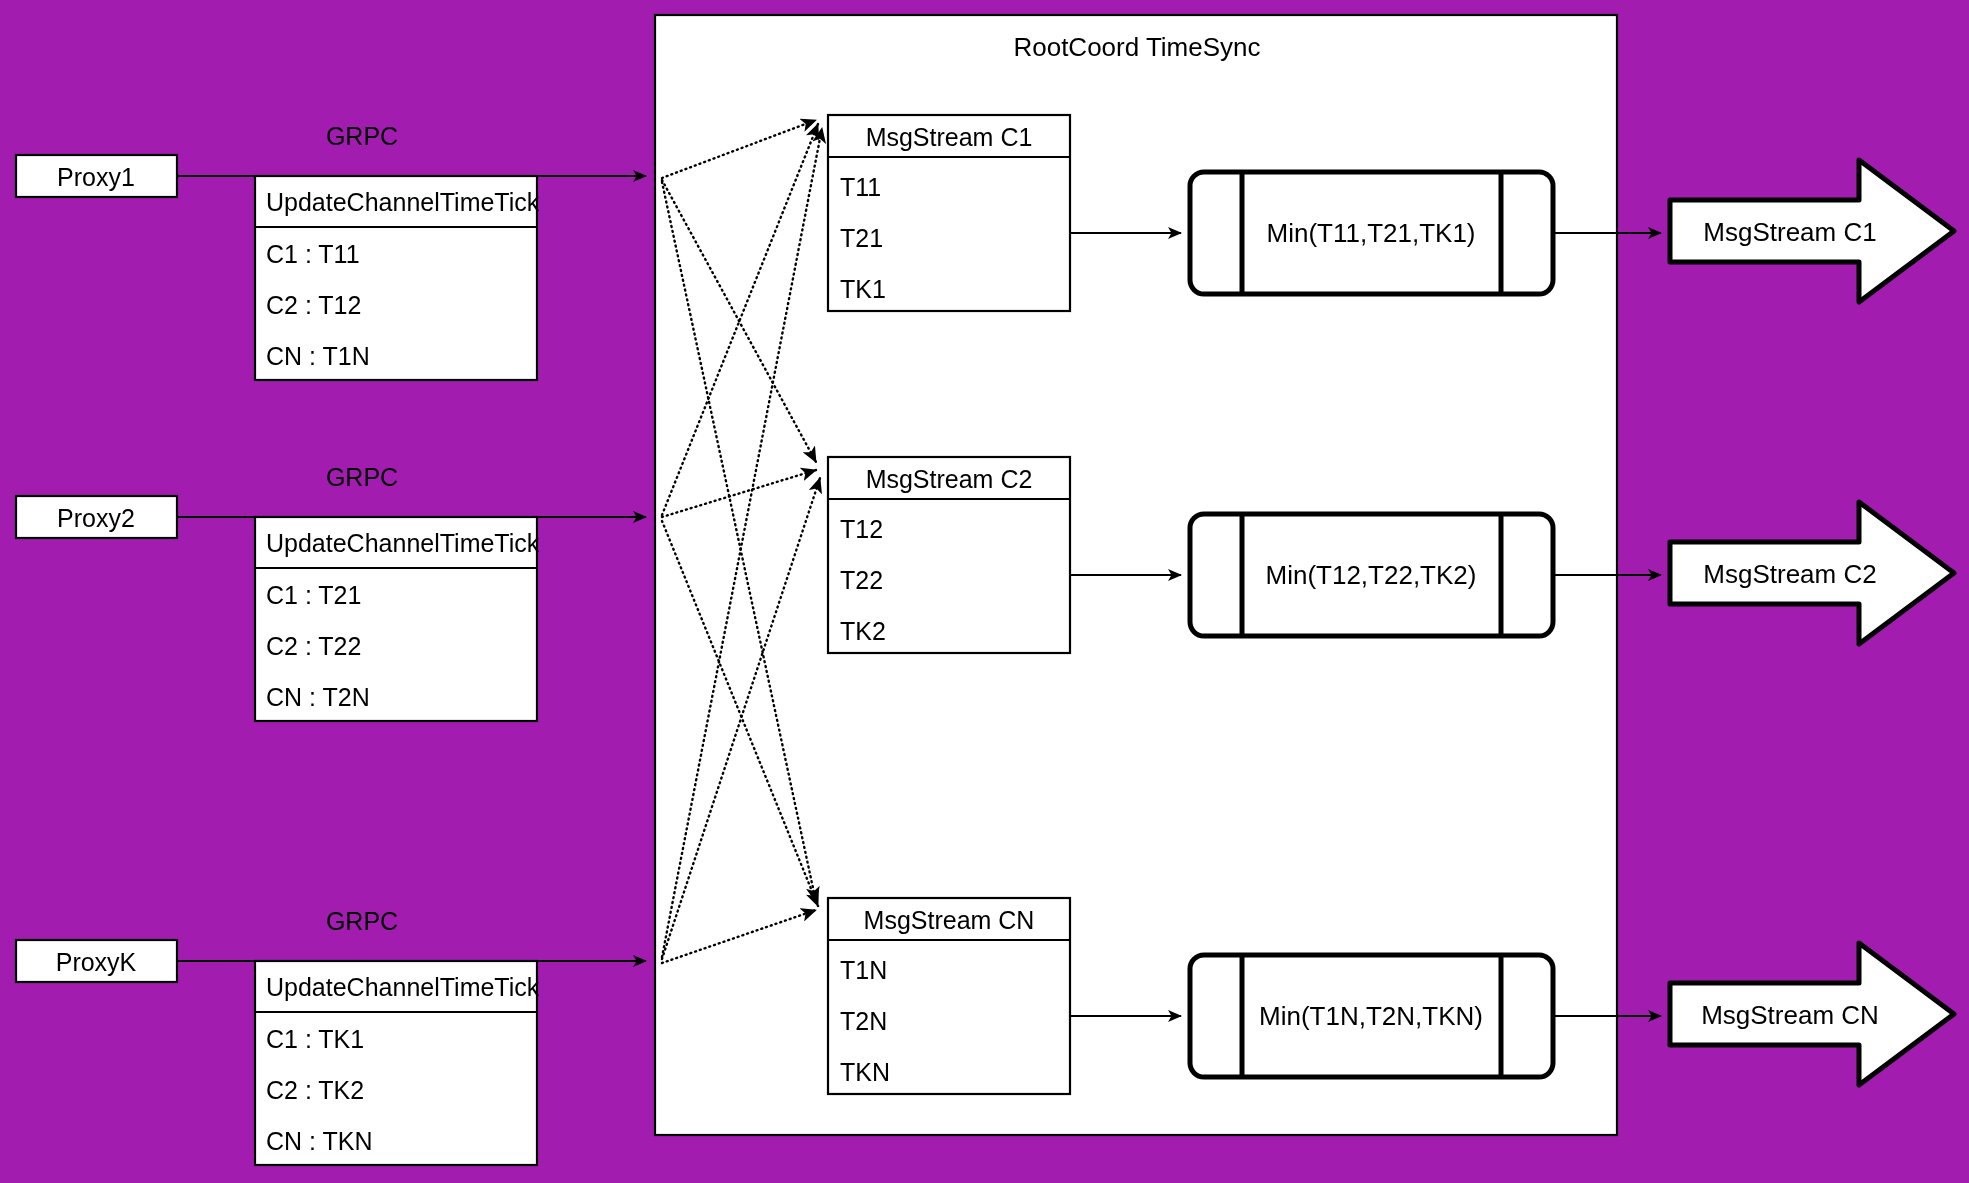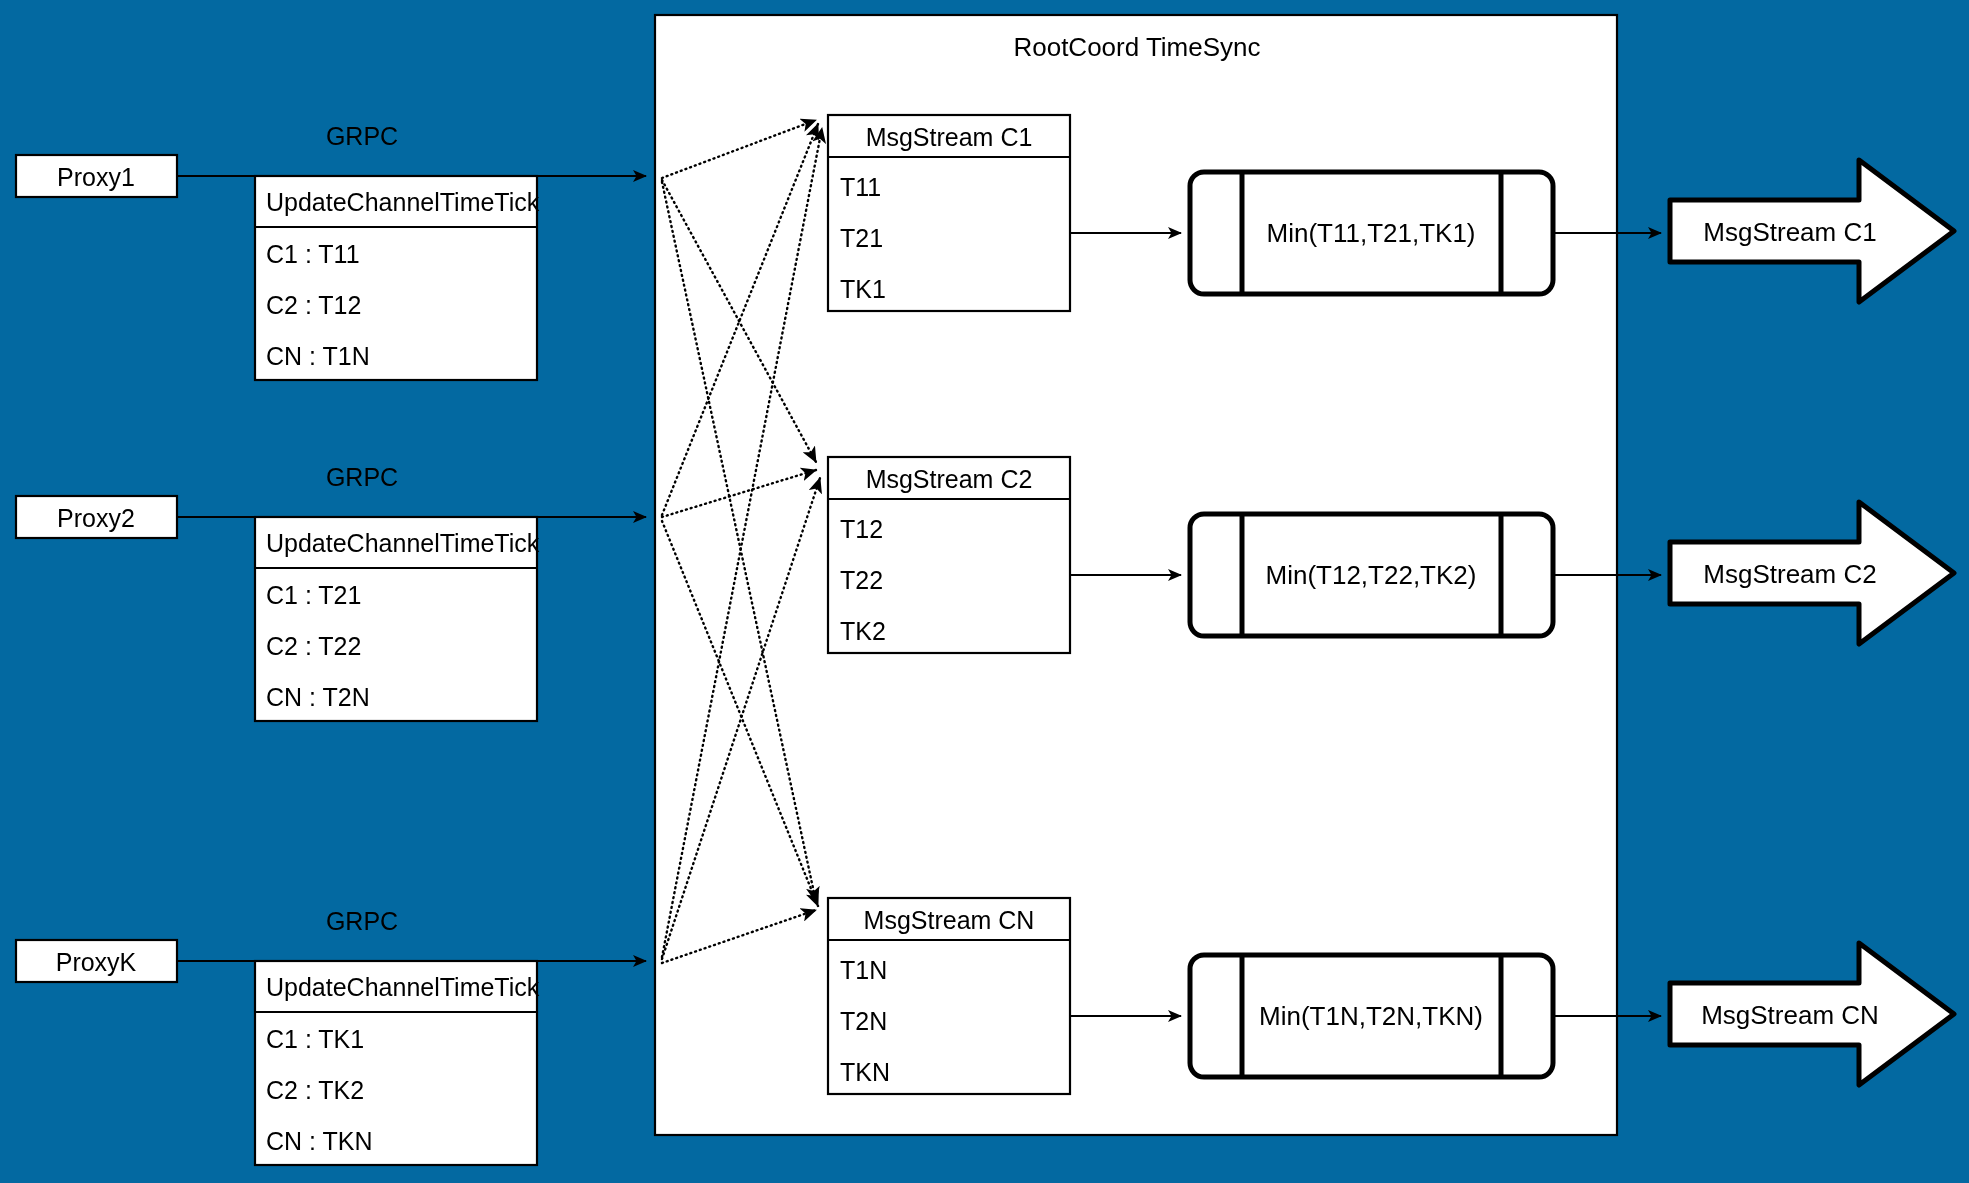--- a/index.html
+++ b/index.html
@@ -4,21 +4,21 @@
 <style>
   html, body {
     margin: 0;
     padding: 0;
     background: #ffffff;
   }
   #stage {
     position: relative;
     width: 1969px;
     height: 1183px;
-    background: #0369a1;
+    background: #a21caf;
     font-family: "Liberation Sans", sans-serif;
   }
   svg#diagram {
     position: absolute;
     left: 0;
     top: 0;
     width: 1969px;
     height: 1183px;
   }
   .shape-stroke {

